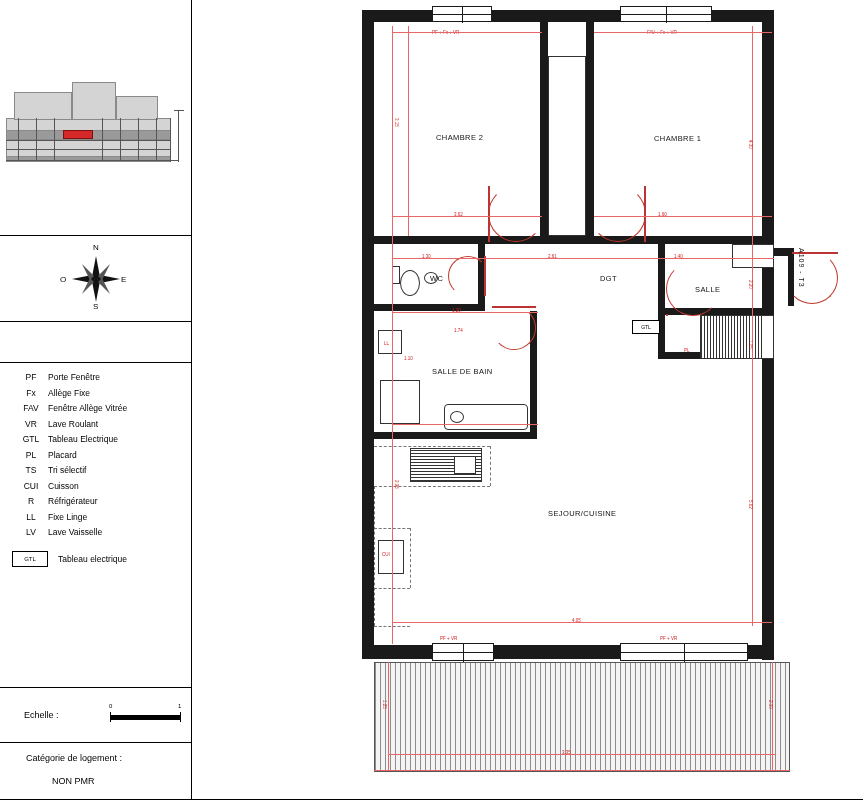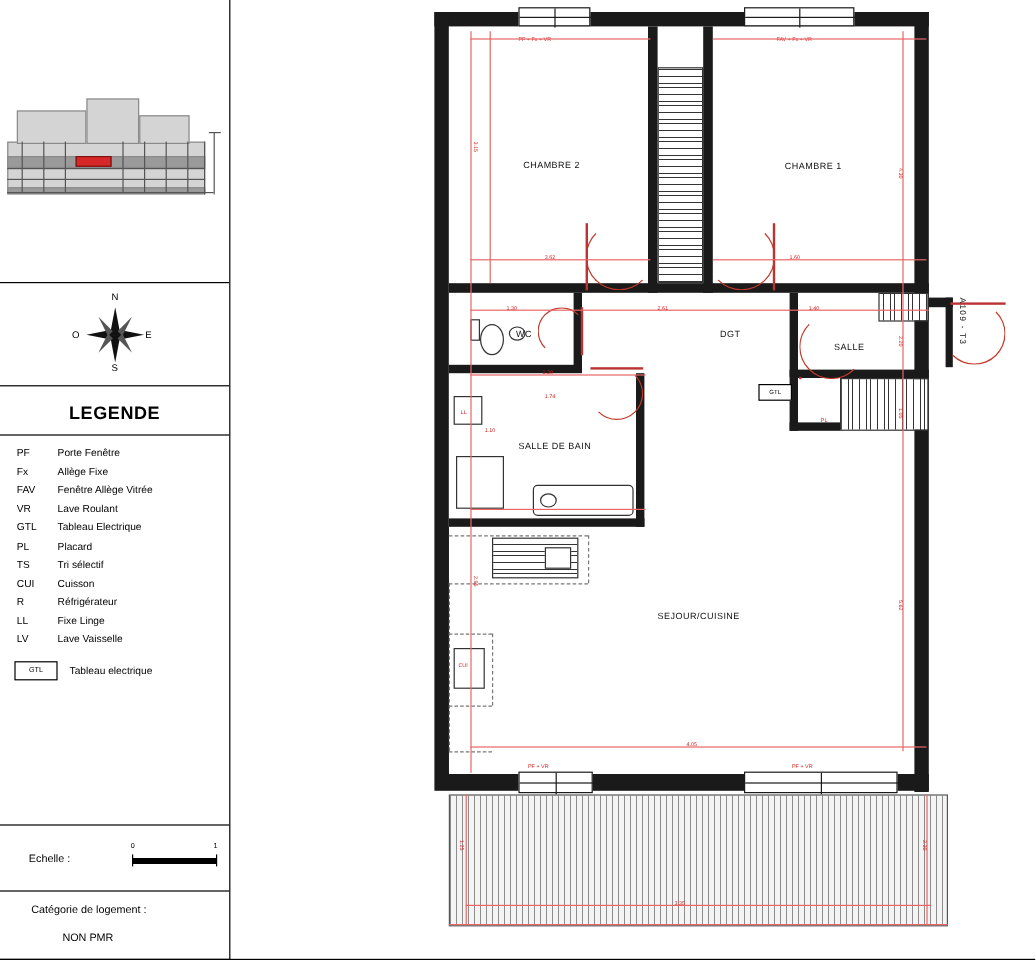--- a/index.html
+++ b/index.html
@@ -78,21 +78,21 @@
   #legend-title-rule {
     position: absolute;
     top: 40px; left: 0; width: 191px; height: 1px;
     background: #000;
   }
   #legend-list {
     position: absolute;
     top: 48px; left: 14px; width: 170px;
   }
   .leg-row { display: flex; font-size: 8.5px; line-height: 15.5px; color: #000; }
-  .leg-abbr { width: 34px; flex: none; }
+  .leg-abbr { width: 34px; flex: none; text-align: center; }
   .leg-def  { flex: 1; }
 
   #legend-symbols {
     position: absolute;
     top: 222px; left: 12px; width: 175px;
   }
   .sym-row { display: flex; align-items: center; height: 30px; }
   .sym-box {
     width: 36px; height: 16px;
     border: 1px solid #000;
@@ -278,21 +278,20 @@
           <polygon points="52,50 40,38 44,34" fill="#555"></polygon>
         </svg>
         <span class="cmp-label" style="left:35px;top:-1px;">N</span>
         <span class="cmp-label" style="left:35px;top:58px;">S</span>
         <span class="cmp-label" style="left:63px;top:31px;">E</span>
         <span class="cmp-label" style="left:2px;top:31px;">O</span>
       </div>
     </div>
 
     <div class="panel-sec" id="sec-legend">
-      <div id="legend-title">LEGENDE</div>
       <div id="legend-title-rule"></div>
 
       <div id="legend-list">
         <div class="leg-row">
           <span class="leg-abbr">PF</span>
           <span class="leg-def">Porte Fenêtre</span>
         </div>
         <div class="leg-row">
           <span class="leg-abbr">Fx</span>
           <span class="leg-def">Allège Fixe</span>

